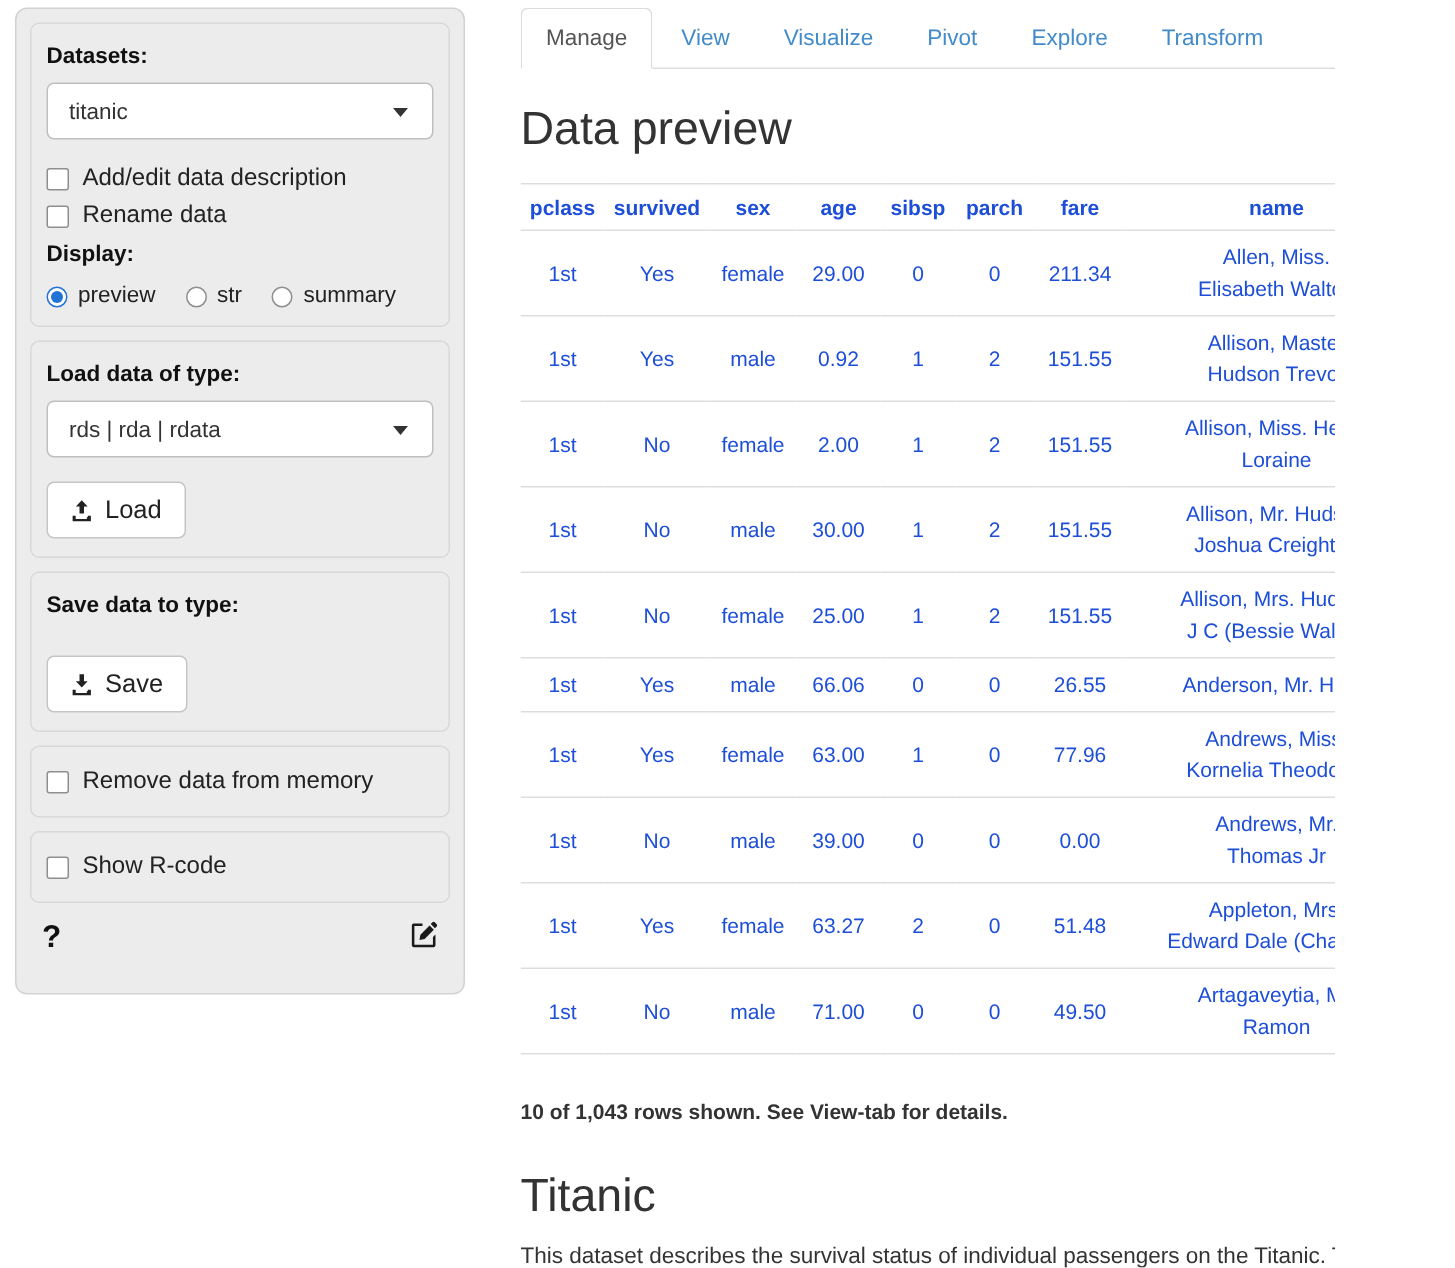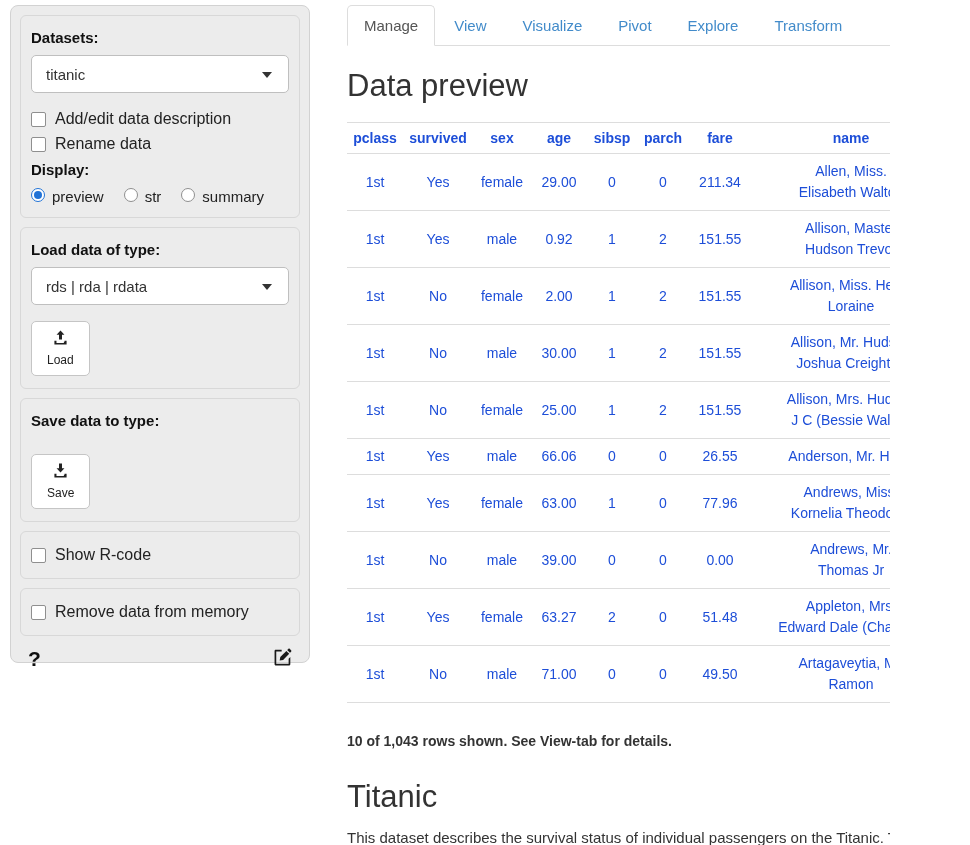--- a/index.html
+++ b/index.html
@@ -31,34 +31,34 @@
     position:absolute; right:16px; top:16px; width:0; height:0;
     border-left:5px solid transparent; border-right:5px solid transparent;
     border-top:6px solid #333;
   }
   .checkrow { display:flex; align-items:center; font-size:16px; color:#222; margin:7px 0; cursor:pointer; }
   .cbox {
     width:13px; height:13px; border:1px solid #8f8f8f; border-radius:2px;
     background:#fff; margin-right:9px; flex:0 0 auto;
   }
   .radiogroup { display:flex; align-items:center; margin-top:10px; }
-  .radioitem { display:flex; align-items:flex-start; margin-right:20px; font-size:15px; color:#222; cursor:pointer; }
+  .radioitem { display:flex; align-items:flex-end; margin-right:20px; font-size:15px; color:#222; cursor:pointer; }
   .radio {
     width:14px; height:14px; border:1px solid #8f8f8f; border-radius:50%;
     background:#fff; margin-right:7px; position:relative; box-sizing:border-box; flex:0 0 auto;
   }
   .radio.sel { border:1px solid #2273d6; }
   .radio.sel::after {
     content:""; position:absolute; left:2px; top:2px; width:8px; height:8px;
     border-radius:50%; background:#2273d6;
   }
   .btn {
     display:inline-flex; align-items:center; gap:8px;
     background:#fff; border:1px solid #c5c5c5; border-radius:5px;
-    padding:8px 15px; font-size:12px; color:#222; margin-top:16px; cursor:pointer;flex-direction:column;
+    padding:8px 15px; font-size:17px; color:#222; margin-top:16px; cursor:pointer;
   }
   .btn svg { display:block; }
   .icons-row {
     display:flex; justify-content:space-between; align-items:center;
     padding:2px 8px 0 8px;
   }
   .help-q { font-weight:bold; font-size:21px; color:#111; cursor:pointer; }
   .edit-ic { cursor:pointer; }
 
   
@@ -154,28 +154,28 @@
         <path d="M1.5 11.5h2.2v2.3h8.6v-2.3h2.2v4H1.5z"></path>
         <rect x="11.6" y="12.6" width="1.6" height="1.4"></rect>
       </svg>
       <span>Save</span>
     </div>
   </div>
 
   <div class="well slim">
     <div class="checkrow" style="margin:2px 0">
       <span class="cbox"></span>
-      <span>Show R-code</span>
+      <span>Remove data from memory</span>
     </div>
   </div>
 
   <div class="well slim">
     <div class="checkrow" style="margin:2px 0">
       <span class="cbox"></span>
-      <span>Remove data from memory</span>
+      <span>Show R-code</span>
     </div>
   </div>
 
   <div class="icons-row">
     <span class="help-q">?</span>
     <span class="edit-ic">
       <svg width="18" height="18" viewBox="0 0 16 16" fill="#1a1a1a">
         <path d="M15.2 1.9l-1.1-1.1c-.4-.4-1-.4-1.4 0l-1 1 2.5 2.5 1-1c.4-.4.4-1 0-1.4z"></path>
         <path d="M5.6 8.1l5.4-5.4 2.5 2.5-5.4 5.4-3.1.6z"></path>
         <path d="M13 9.5V14H2V3h4.8V1.5H1.6c-.6 0-1.1.5-1.1 1.1v11.8c0 .6.5 1.1 1.1 1.1h11.8c.6 0 1.1-.5 1.1-1.1V8z"></path>

